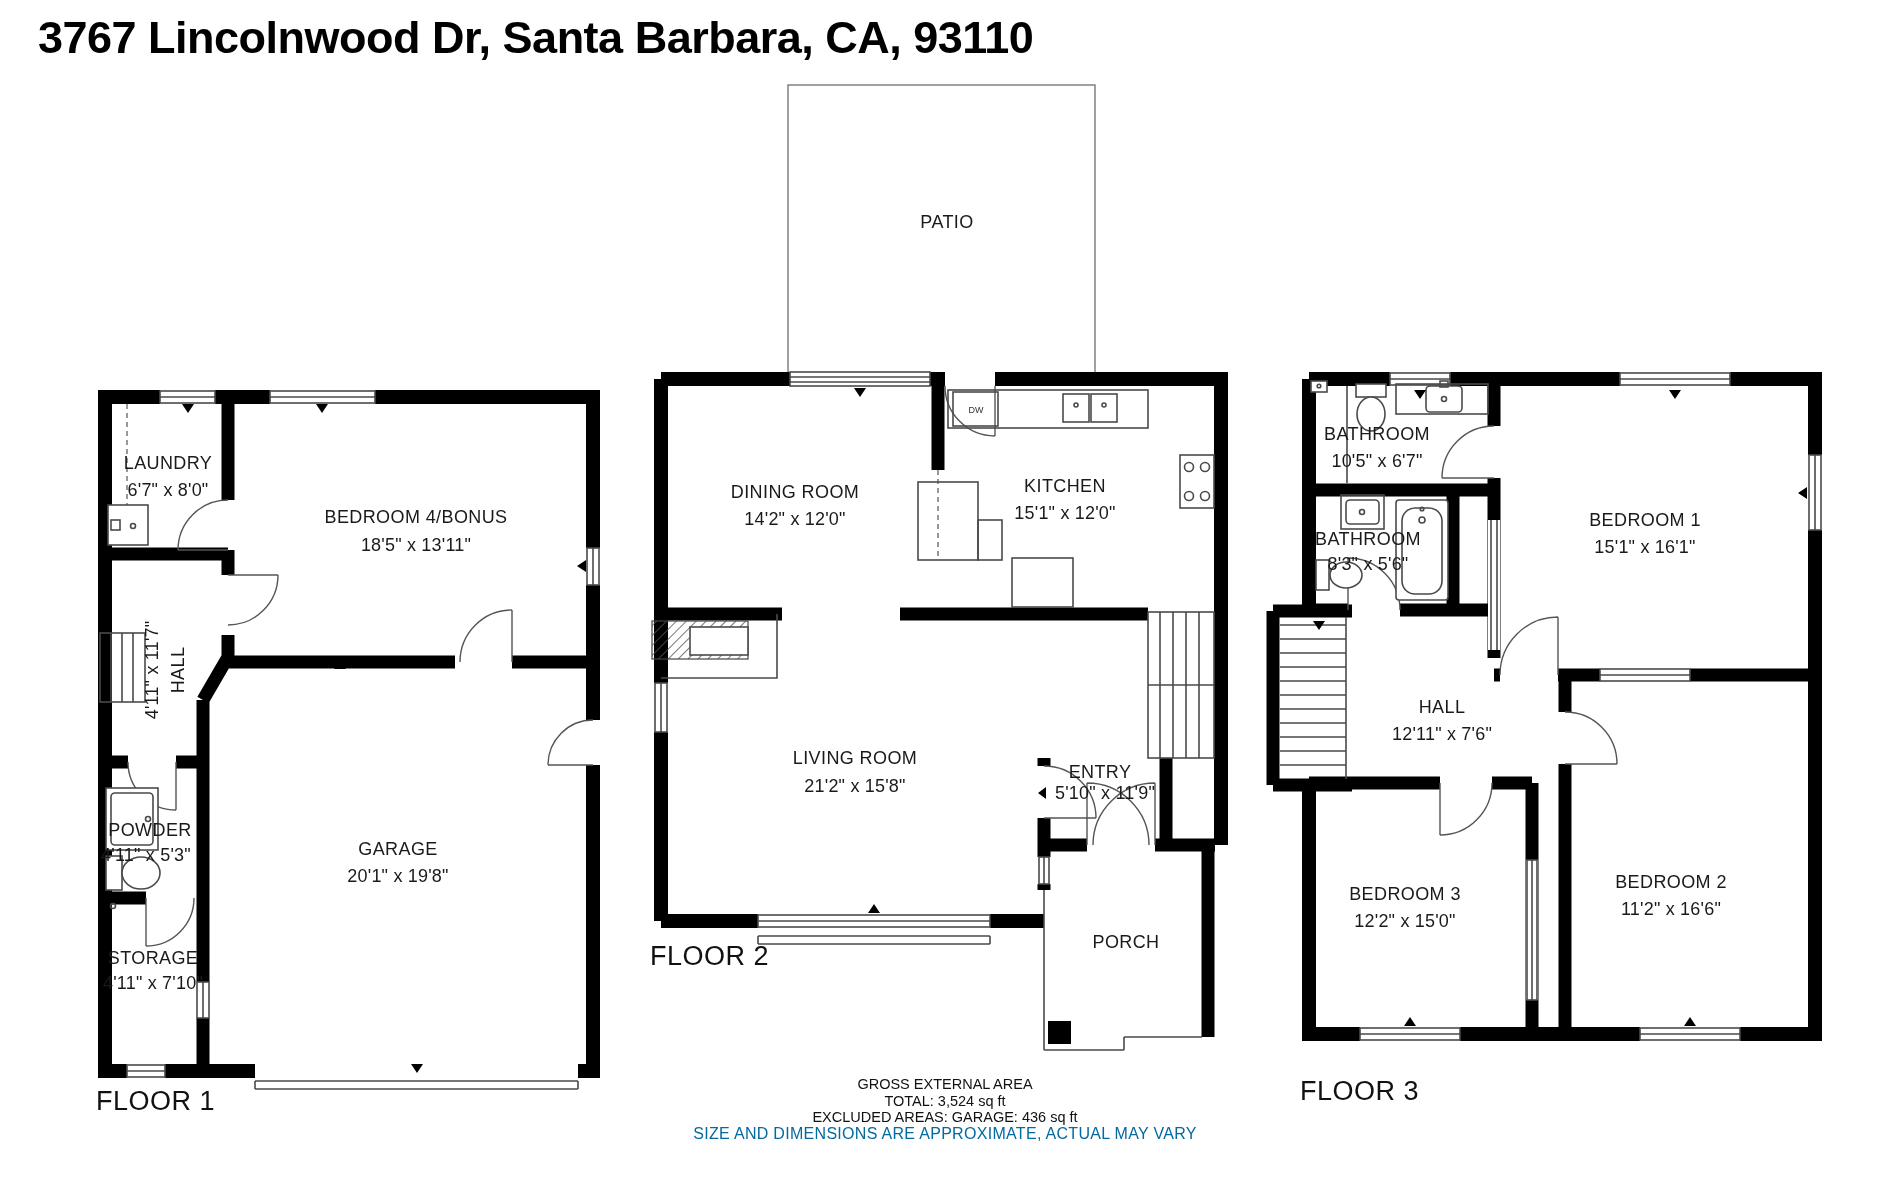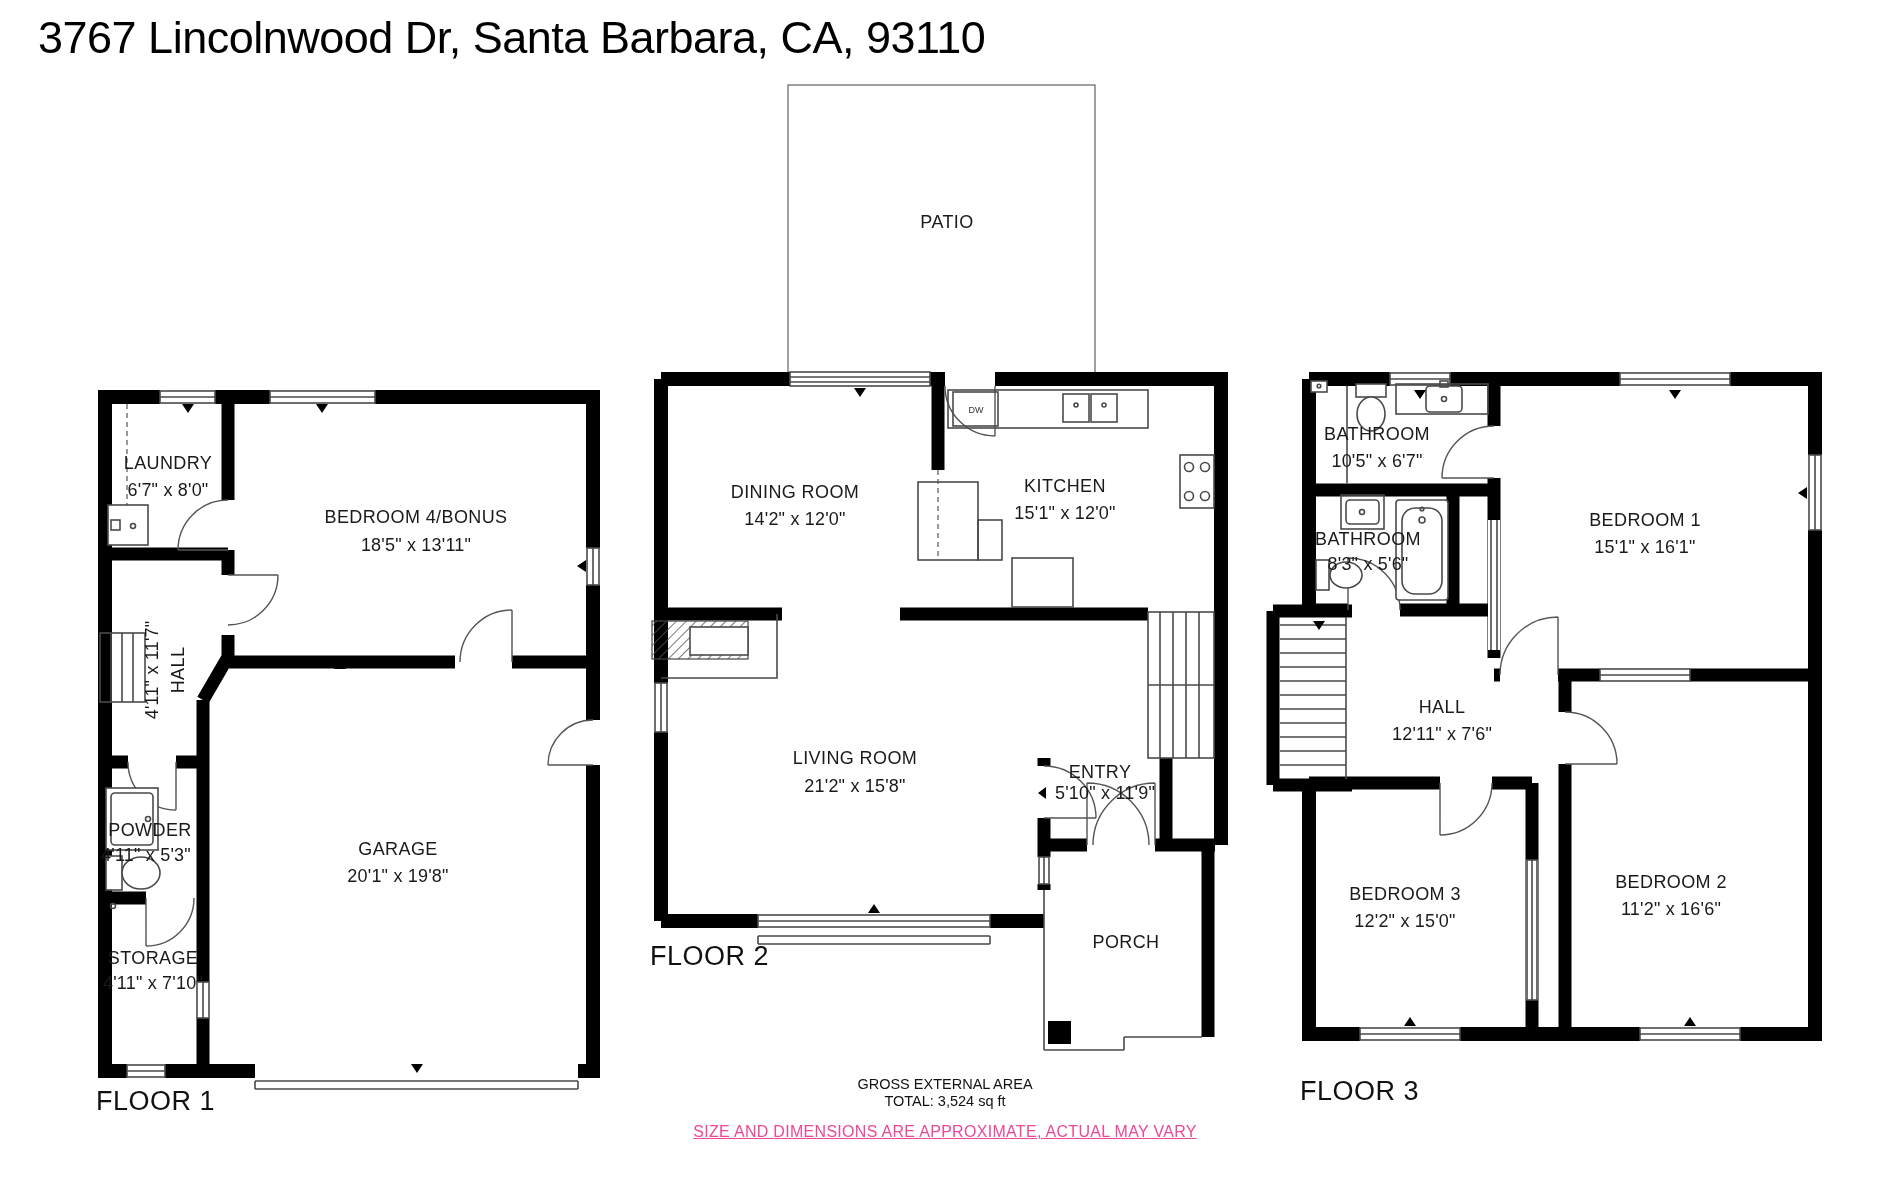--- a/index.html
+++ b/index.html
@@ -1,18 +1,18 @@
 <!DOCTYPE html>
 <html><head>
 <meta charset="utf-8">
 <style>
   html,body{margin:0;padding:0;background:#fff;}
   .canvas{position:relative;width:1890px;height:1181px;background:#ffffff;overflow:hidden;
           font-family:"Liberation Sans", sans-serif;}
-  .title{position:absolute;left:38px;top:12px;font-size:45px;font-weight:400;color:#000;
+  .title{position:absolute;left:38px;top:12px;font-size:45px;font-weight:700;color:#000;
          letter-spacing:-0.5px;white-space:nowrap;}
   svg{position:absolute;left:0;top:0;}
   
   .w14{stroke:#000;stroke-width:14;fill:none;}
   .w12{stroke:#000;stroke-width:13;fill:none;}
   .thin{stroke:#4a4a4a;stroke-width:1.6;fill:none;}
   .thin2{stroke:#6e6e6e;stroke-width:1.3;fill:none;}
   .arc{stroke:#555;stroke-width:1.4;fill:none;}
   .dash{stroke:#555;stroke-width:1.2;fill:none;stroke-dasharray:5 4;}
   .winfill{fill:#fff;stroke:none;}
@@ -20,21 +20,21 @@
   .tick{fill:#000;stroke:none;}
   .post{fill:#000;stroke:none;}
   
   text{font-family:"Liberation Sans", sans-serif;fill:#1a1a1a;}
   .room{font-size:18px;text-anchor:middle;letter-spacing:0.4px;}
   .dims{font-size:18px;text-anchor:middle;letter-spacing:0.2px;}
   .floorlbl{font-size:27px;fill:#111;text-anchor:start;letter-spacing:0.5px;}
   .tiny{font-size:9px;text-anchor:middle;fill:#333;}
   .footer{position:absolute;left:0;top:1076px;width:1890px;text-align:center;color:#111;}
   .footer div{line-height:16.5px;font-size:14.5px;}
-  .footer .disclaimer{color:#ec4899;font-size:16px;margin-top:15px;letter-spacing:0.3px;text-decoration:underline;}
+  .footer .disclaimer{color:#0369a1;font-size:16px;margin-top:0;letter-spacing:0.3px;}
 </style>
 </head>
 <body>
 
 <div class="canvas">
 
   <div class="title">3767 Lincolnwood Dr, Santa Barbara, CA, 93110</div>
 
   <svg width="1890" height="1181" viewBox="0 0 1890 1181">
     <defs>
@@ -368,16 +368,17 @@
         <text class="room" x="1671" y="888">BEDROOM 2</text>
         <text class="dims" x="1671" y="915">11'2" x 16'6"</text>
       </g>
       <text class="floorlbl" x="1300" y="1100">FLOOR 3</text>
     </g>
   </svg>
 
   <div class="footer">
     <div>GROSS EXTERNAL AREA</div>
     <div>TOTAL: 3,524 sq ft</div>
+    <div>EXCLUDED AREAS: GARAGE: 436 sq ft</div>
     <div class="disclaimer">SIZE AND DIMENSIONS ARE APPROXIMATE, ACTUAL MAY VARY</div>
   </div>
 
 </div>
 
 </body></html>

